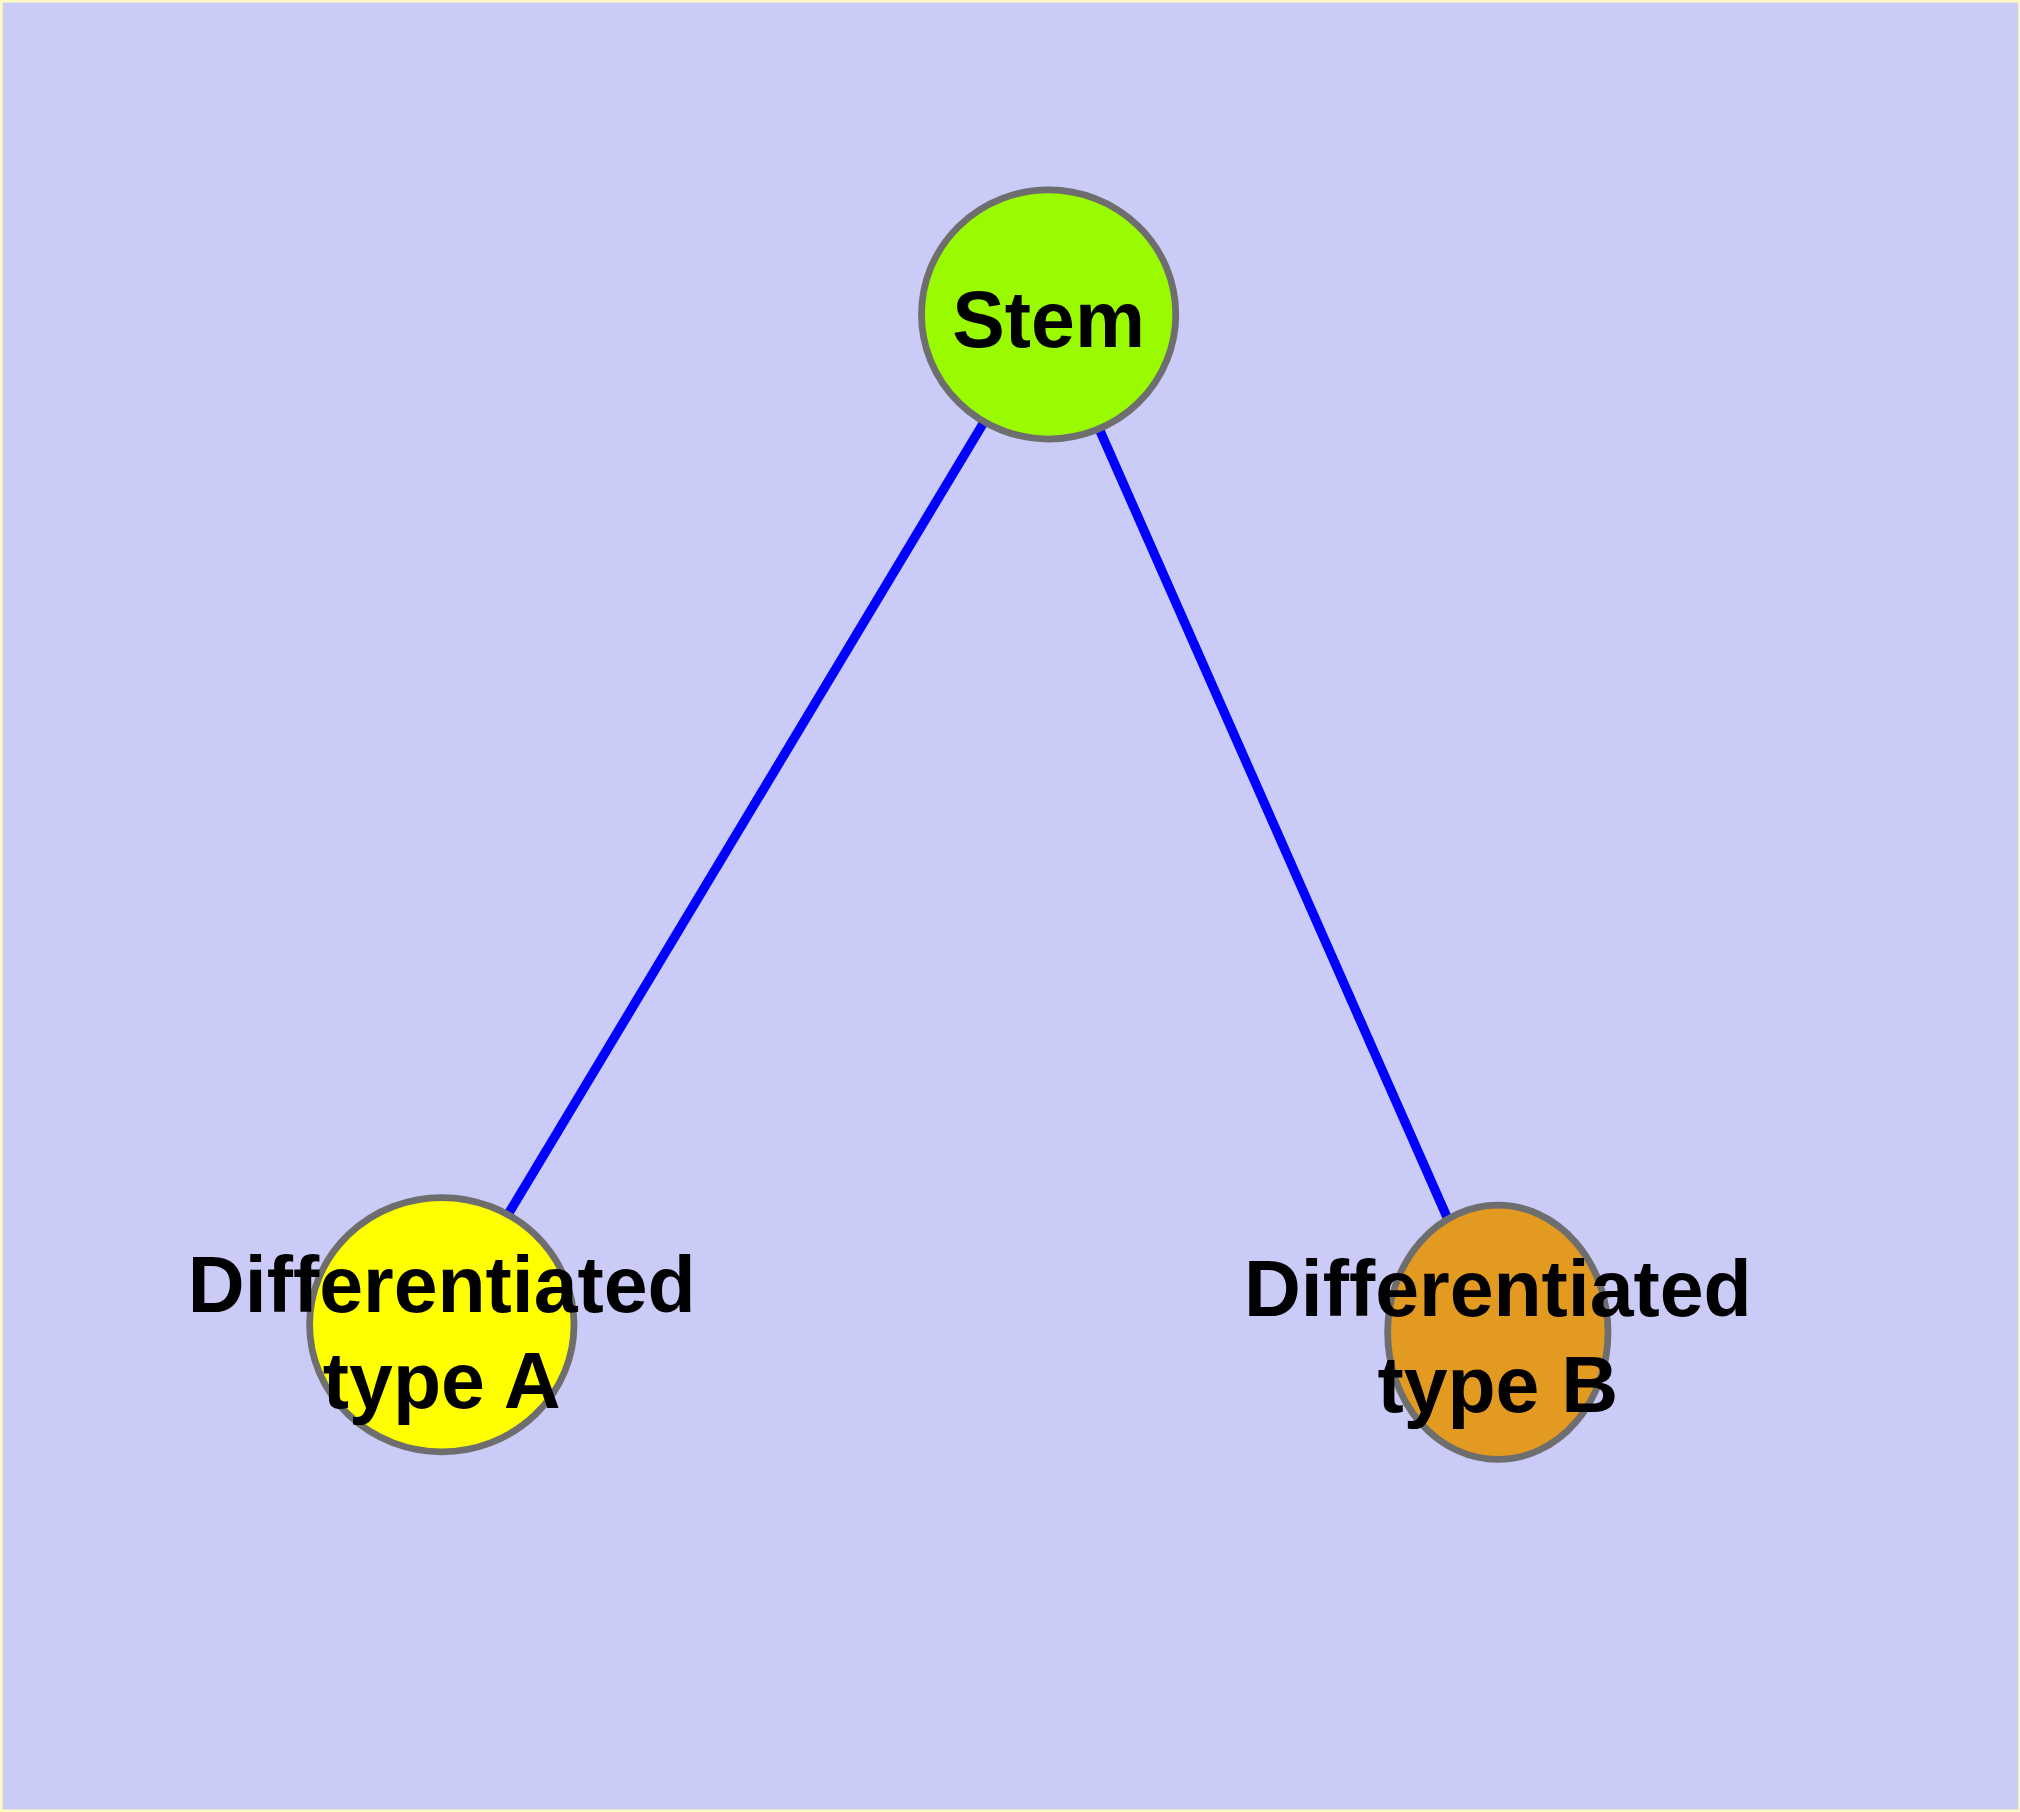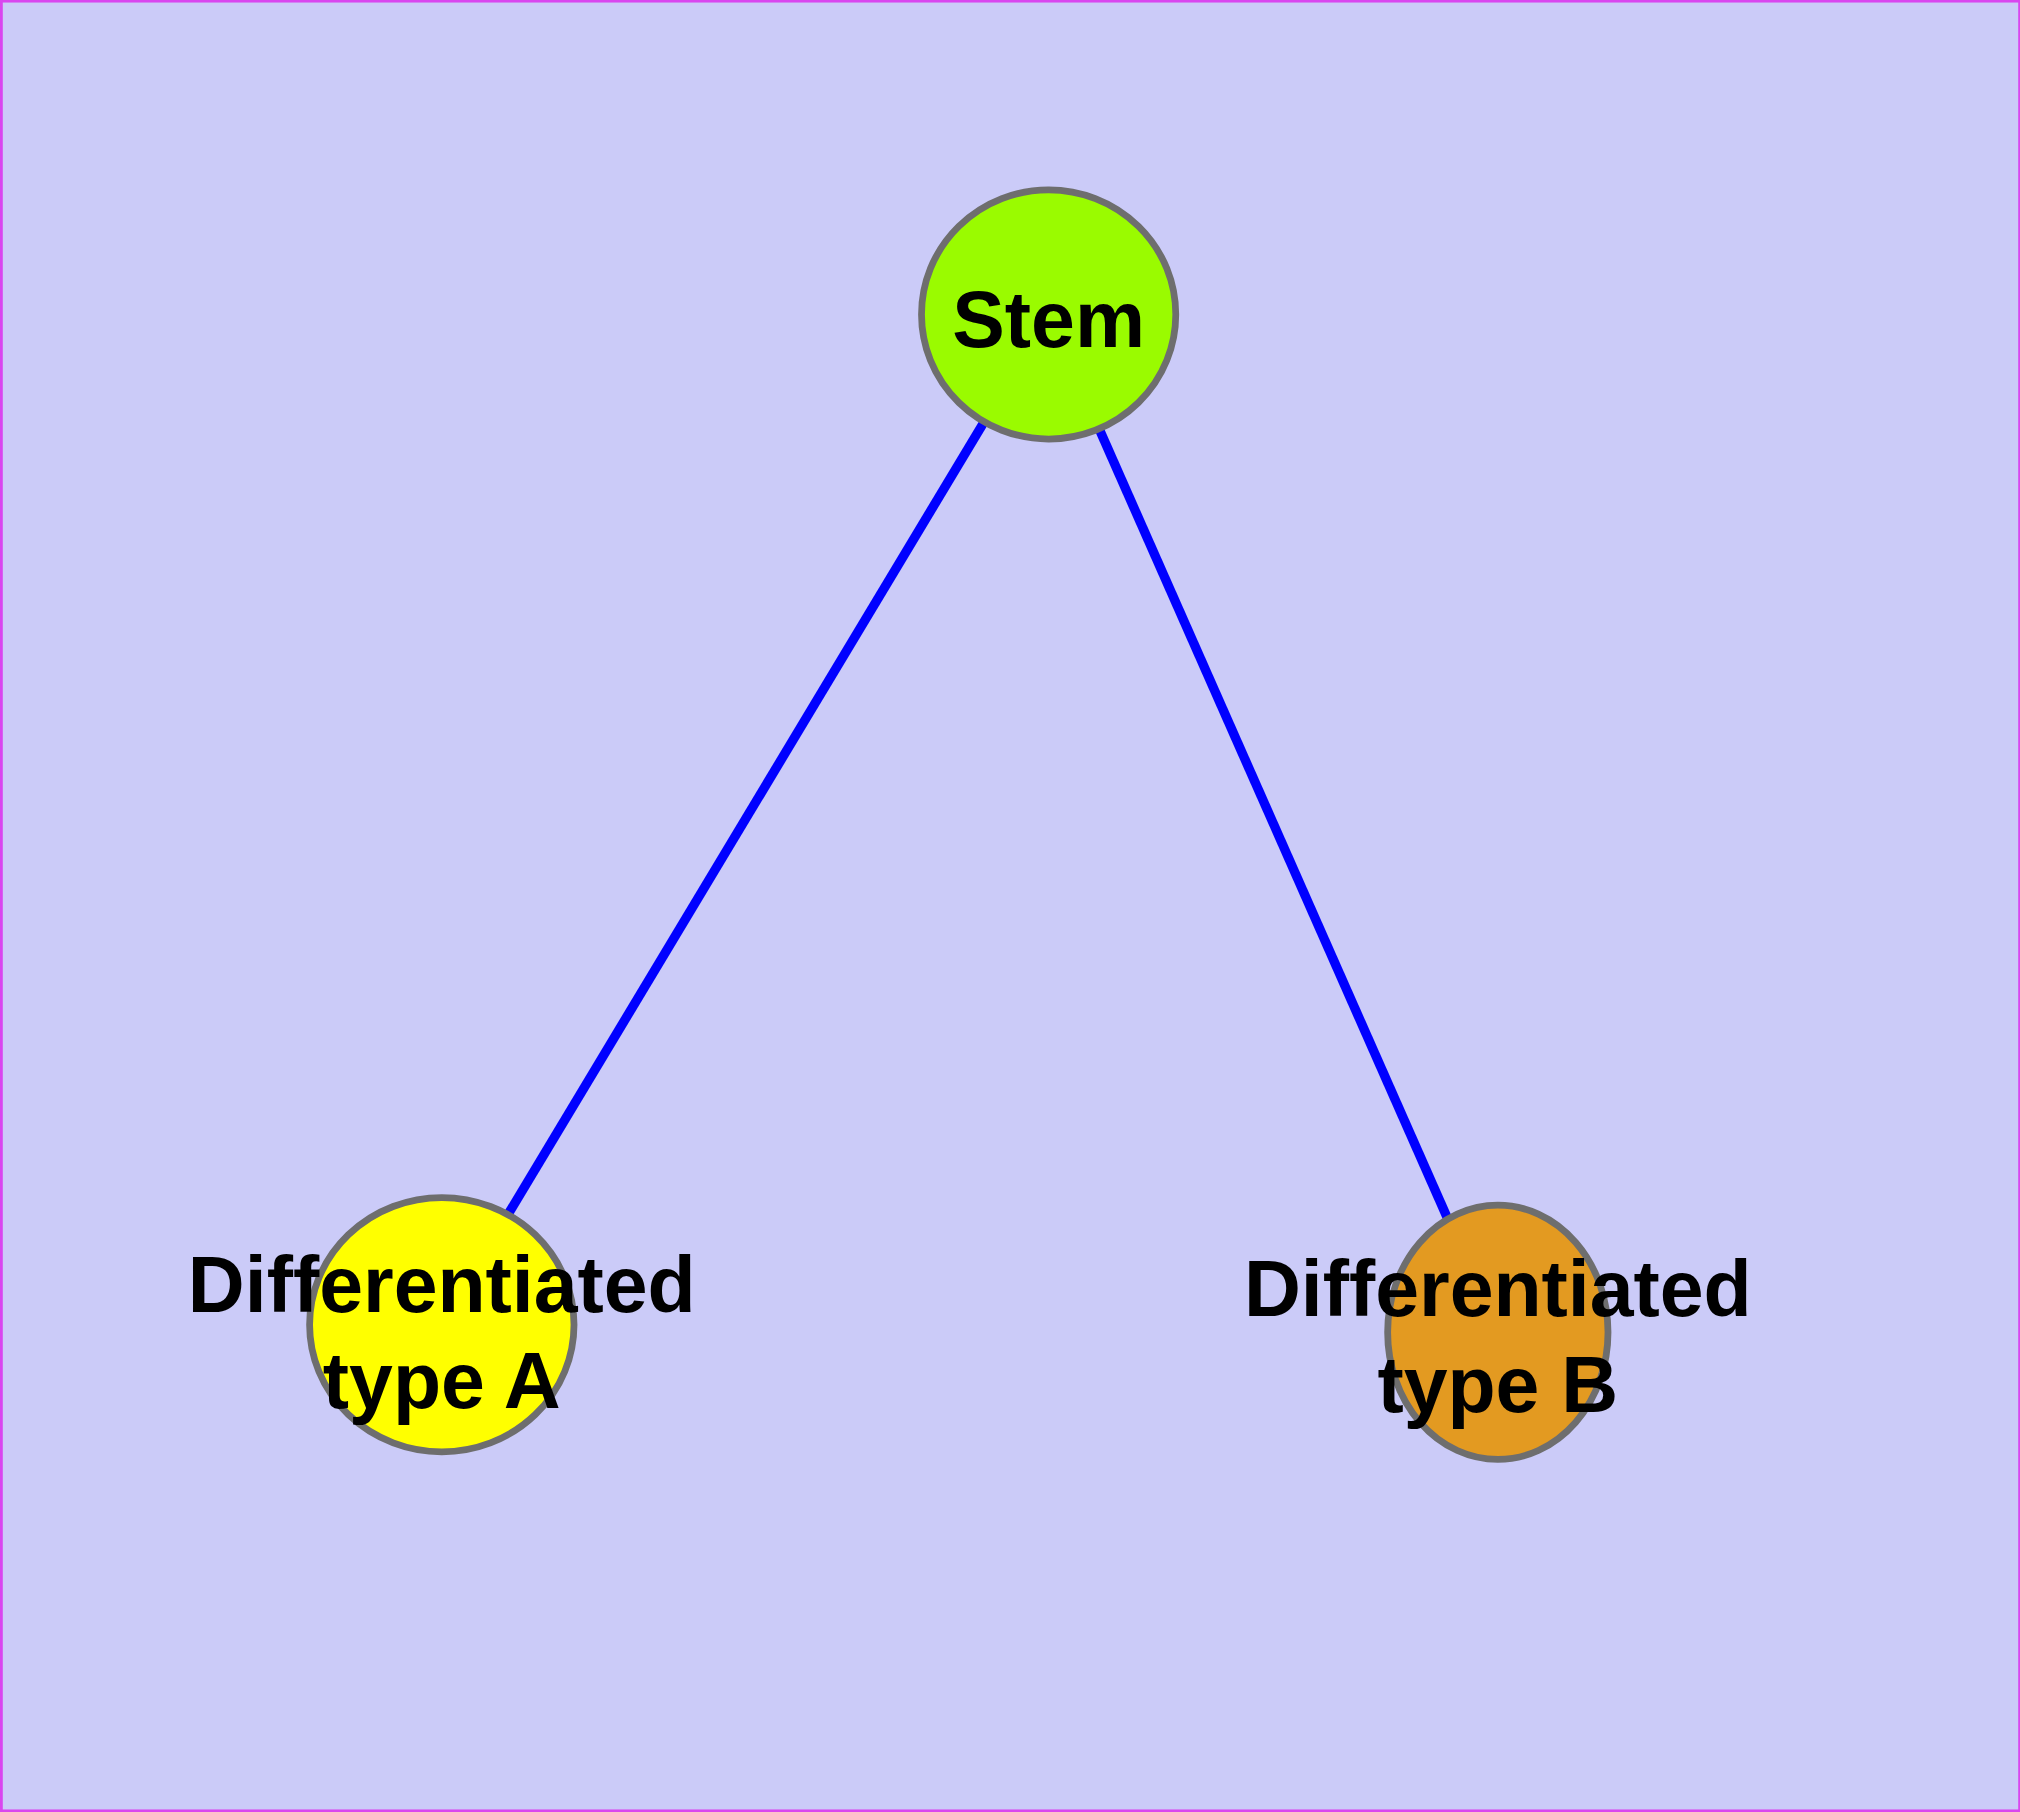--- a/index.html
+++ b/index.html
@@ -5,21 +5,21 @@
   html, body {
     margin: 0;
     padding: 0;
     background: #FFFFFF;
     font-family: "Liberation Sans", sans-serif;
   }
   .stage {
     position: relative;
     width: 2021px;
     height: 1812px;
-    background: #d946ef;
+    background: #fef9c3;
   }
   svg.diagram {
     display: block;
     width: 2021px;
     height: 1812px;
   }
   .edge {
     fill: none;
     stroke-width: 11;
     stroke-linecap: butt;

